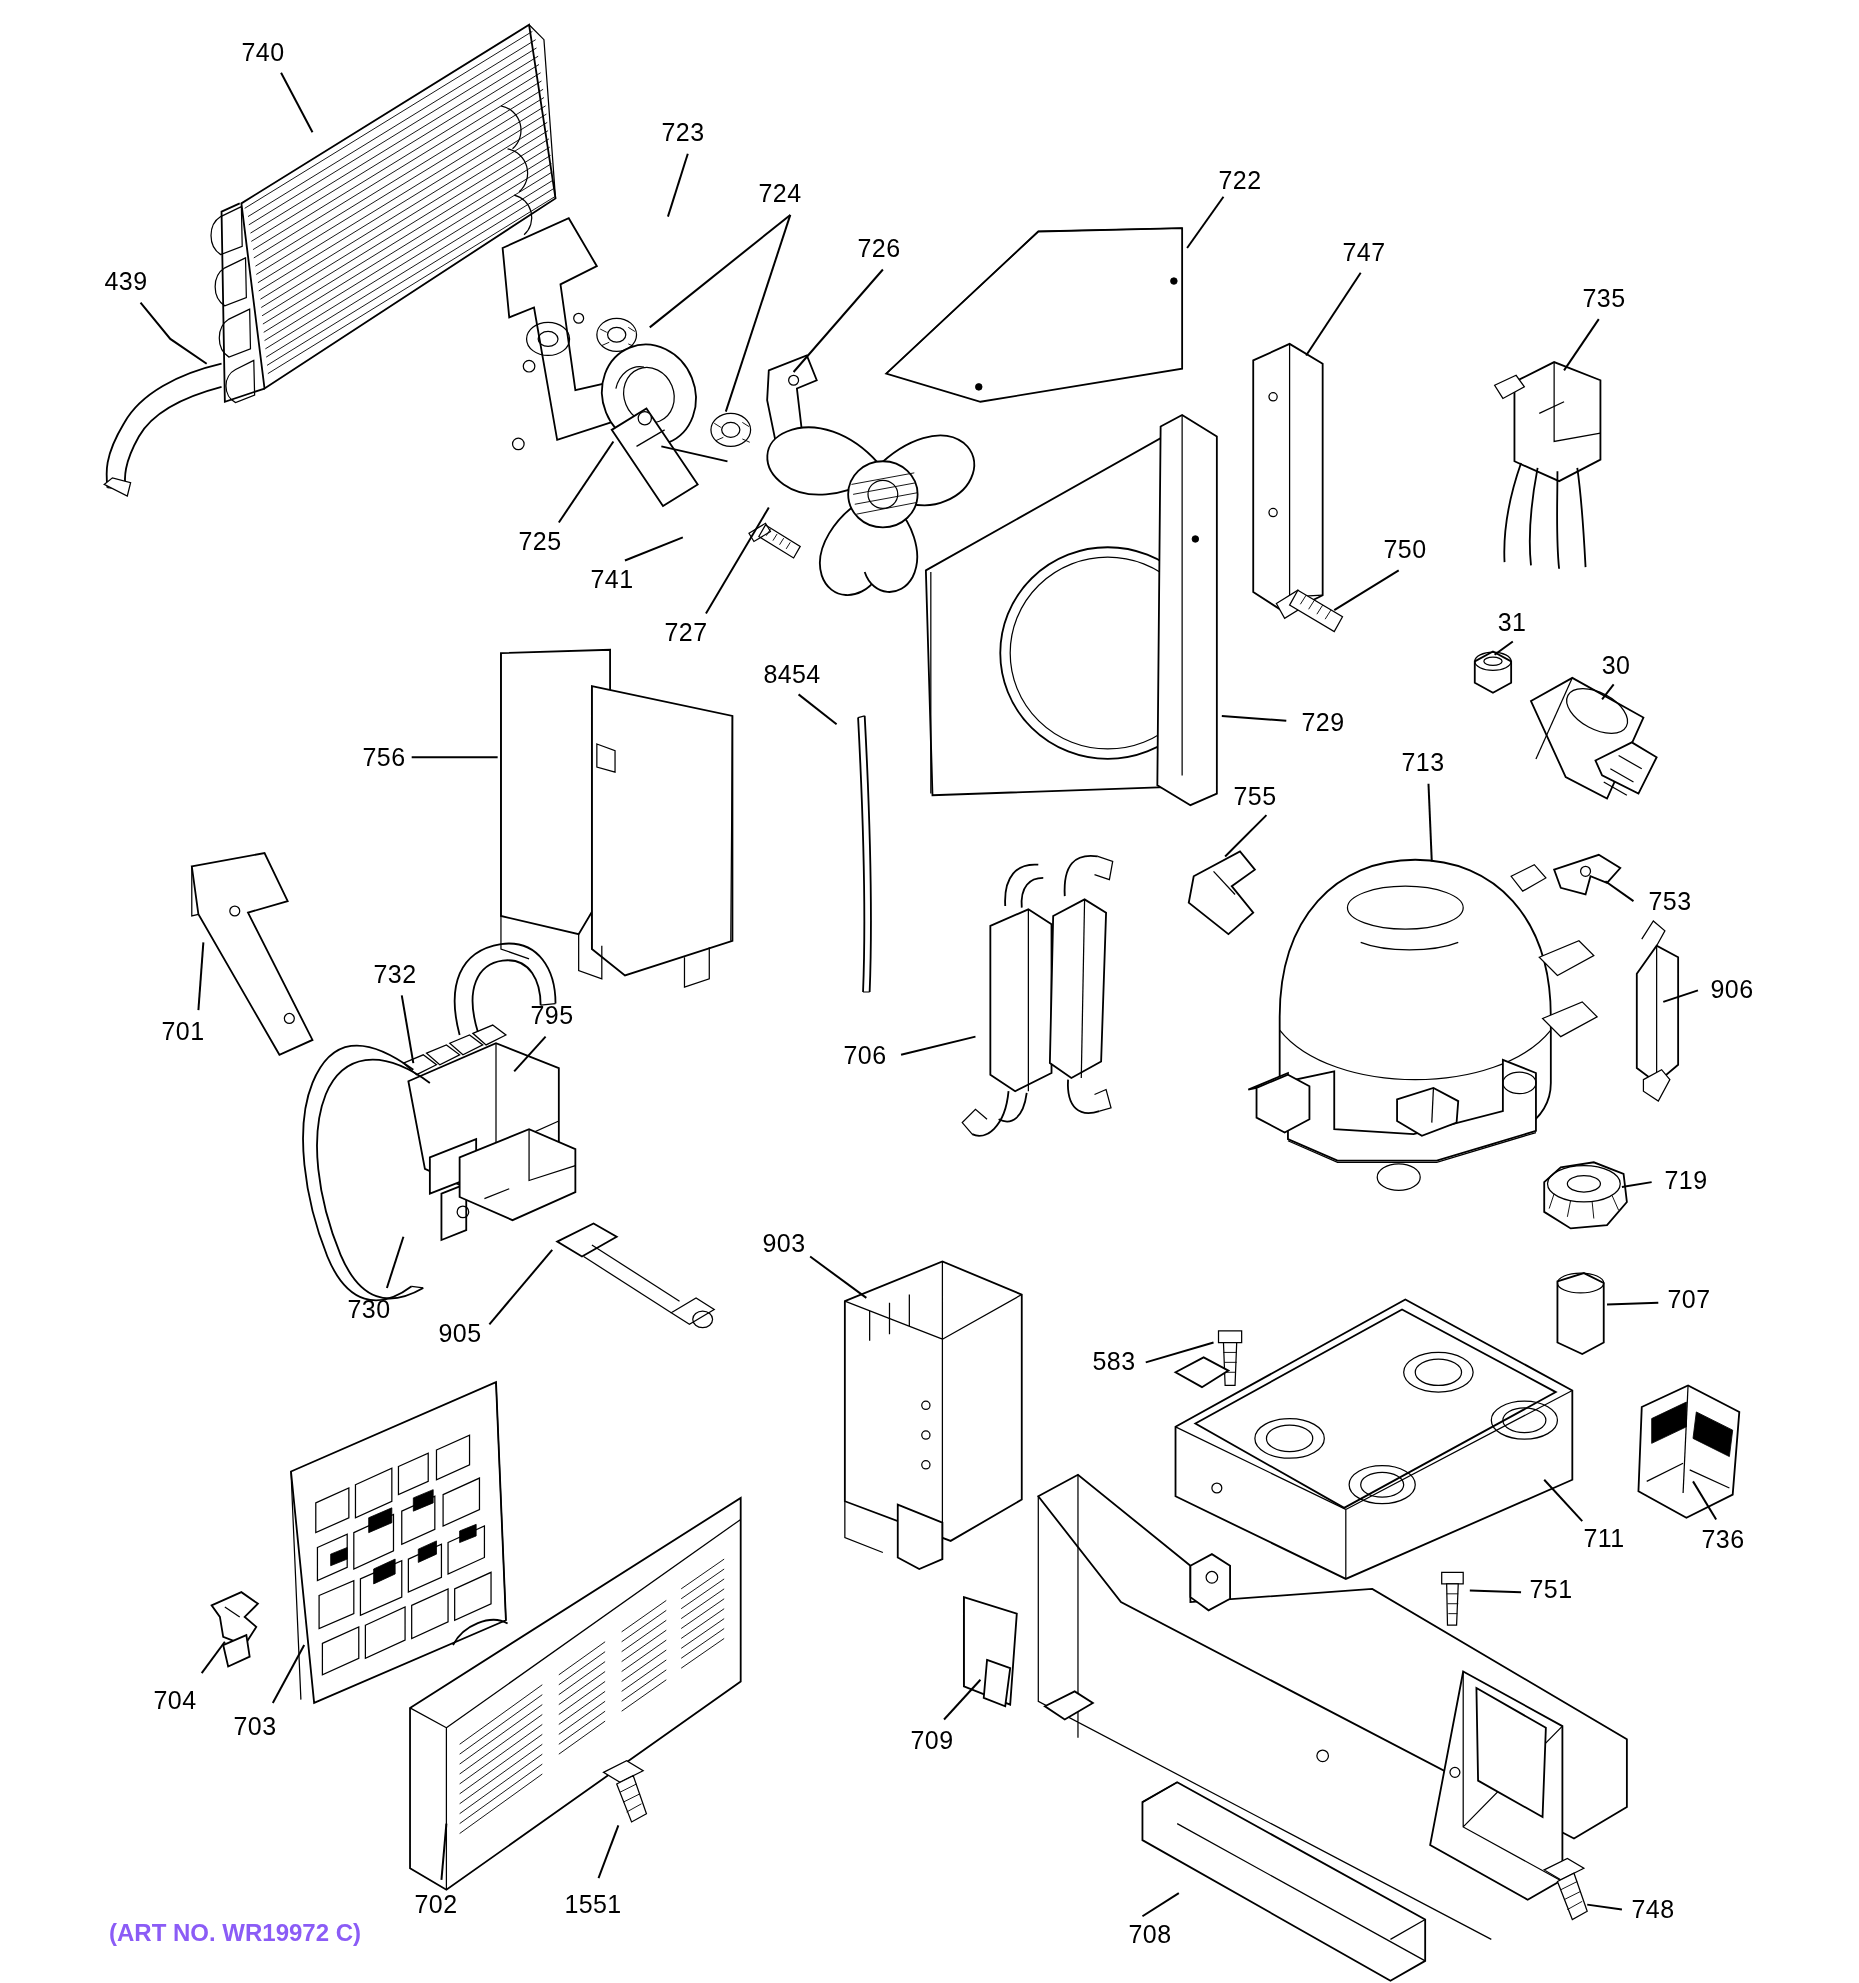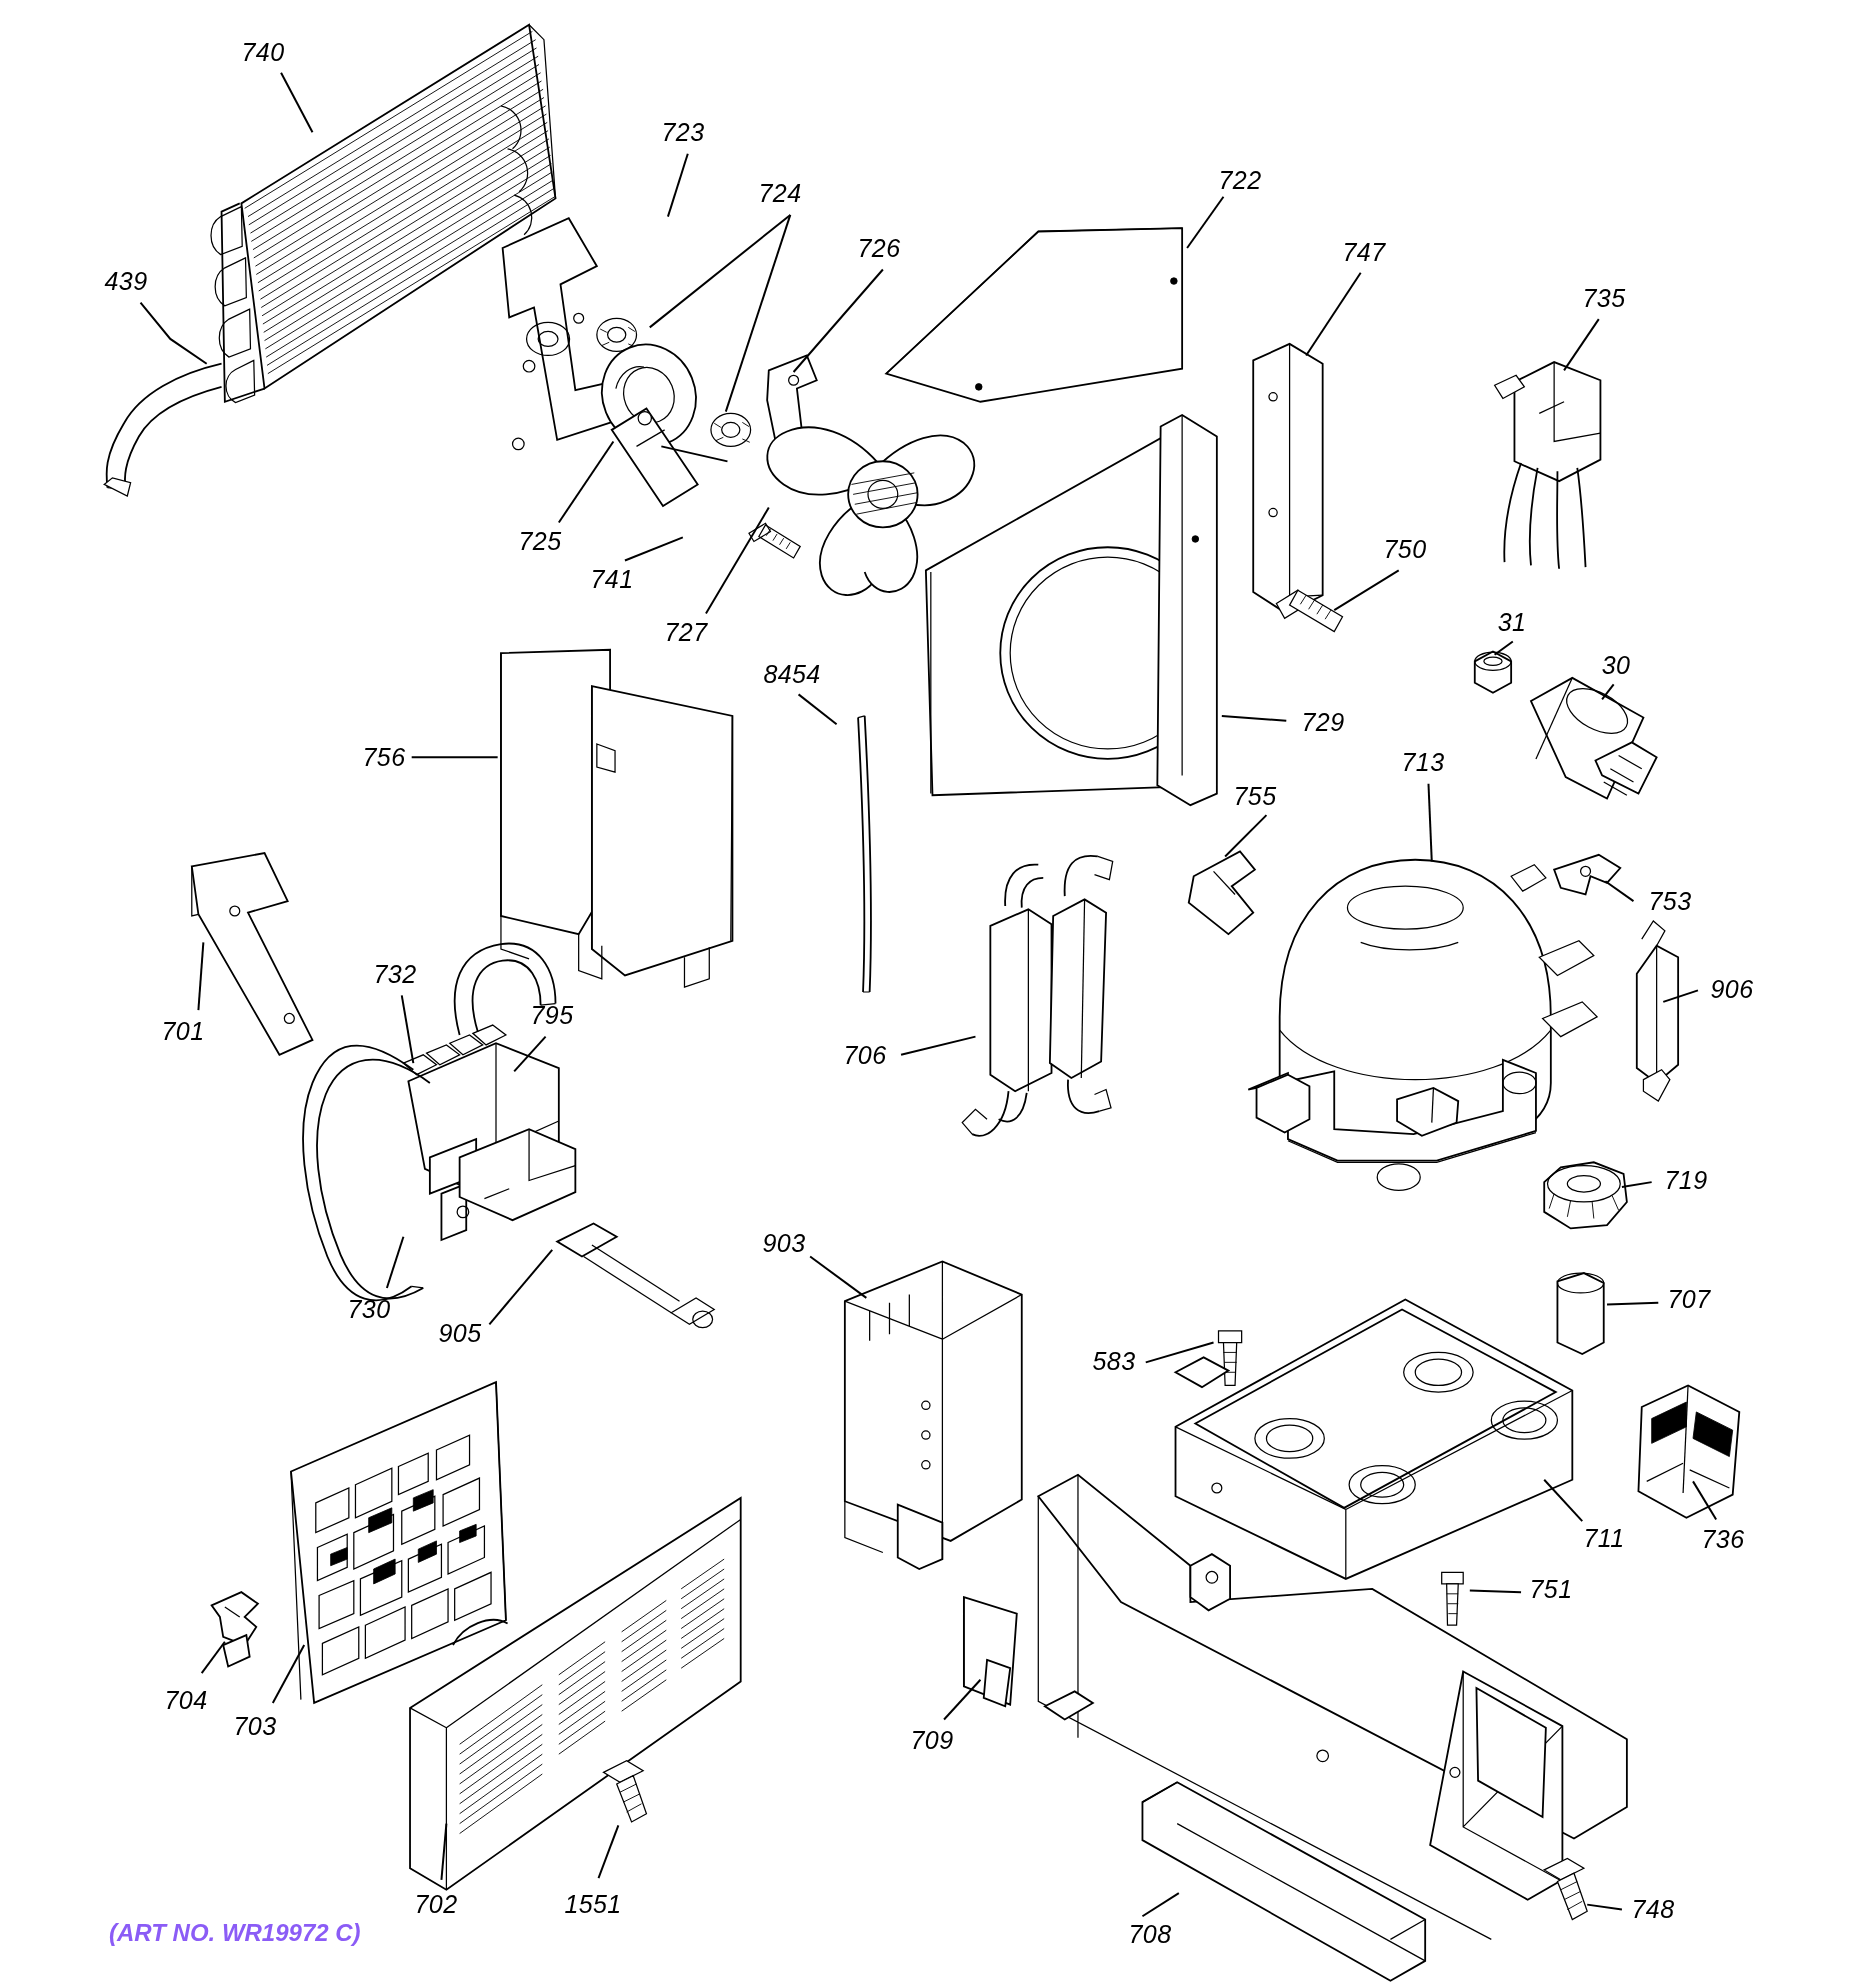--- a/index.html
+++ b/index.html
@@ -13,21 +13,20 @@
     position: relative;
     font-family: "Liberation Sans", sans-serif;
     color: #000000;
     overflow: hidden;
   }
   #diagram-root {
     position: absolute;
     left: 0; top: 0;
     width: 1860px;
     height: 1516px;
-    font-style: italic;
   }
   svg#exploded-view {
     position: absolute;
     left: 0; top: 0;
     width: 1860px;
     height: 1984px;
   }
   .callout {
     position: absolute;
     font-family: "Liberation Sans", sans-serif;
@@ -543,21 +542,21 @@
   <span class="callout" style="left:395px;  top:974px;">732</span>
   <span class="callout" style="left:552px;  top:1015px;">795</span>
   <span class="callout" style="left:369px;  top:1309px;">730</span>
   <span class="callout" style="left:460px;  top:1333px;">905</span>
   <span class="callout" style="left:784px;  top:1243px;">903</span>
   <span class="callout" style="left:1114px; top:1361px;">583</span>
   <span class="callout" style="left:1689px; top:1299px;">707</span>
   <span class="callout" style="left:1604px; top:1538px;">711</span>
   <span class="callout" style="left:1723px; top:1539px;">736</span>
   <span class="callout" style="left:1551px; top:1589px;">751</span>
-  <span class="callout" style="left:186px;  top:1700px;">704</span>
+  <span class="callout" style="left:175px;  top:1700px;">704</span>
   <span class="callout" style="left:255px;  top:1726px;">703</span>
   <span class="callout" style="left:932px; top:1740px;">709</span>
   <span class="callout" style="left:436px;  top:1904px;">702</span>
   <span class="callout" style="left:593px;  top:1904px;">1551</span>
   <span class="callout" style="left:1150px; top:1934px;">708</span>
   <span class="callout" style="left:1653px; top:1909px;">748</span>
 
   <span class="artnum" style="left:109px; top:1919px;">(ART NO. WR19972 C)</span>
 </div>
 

